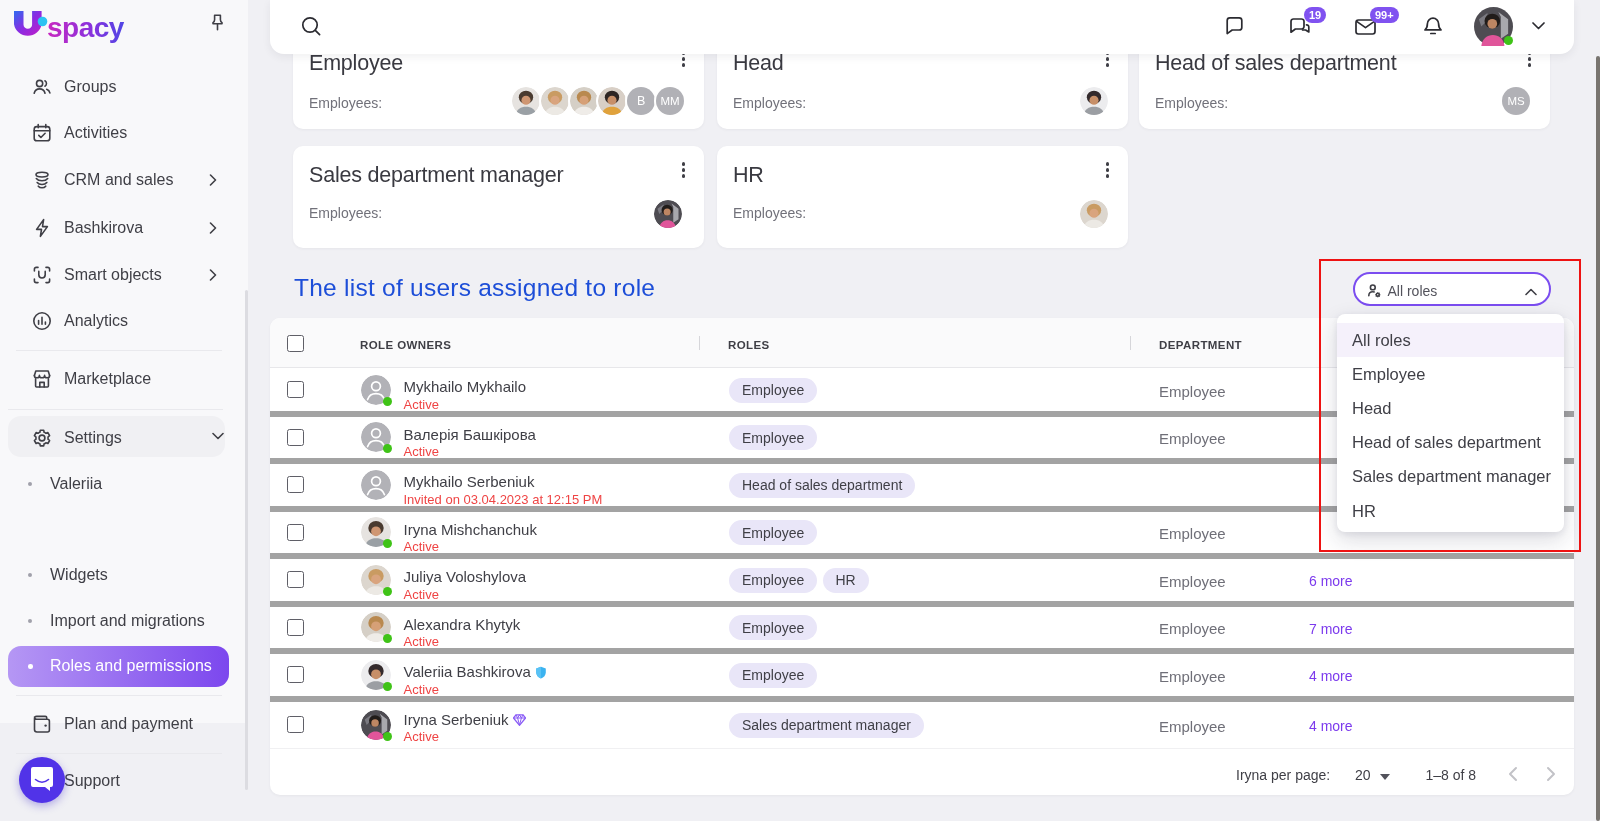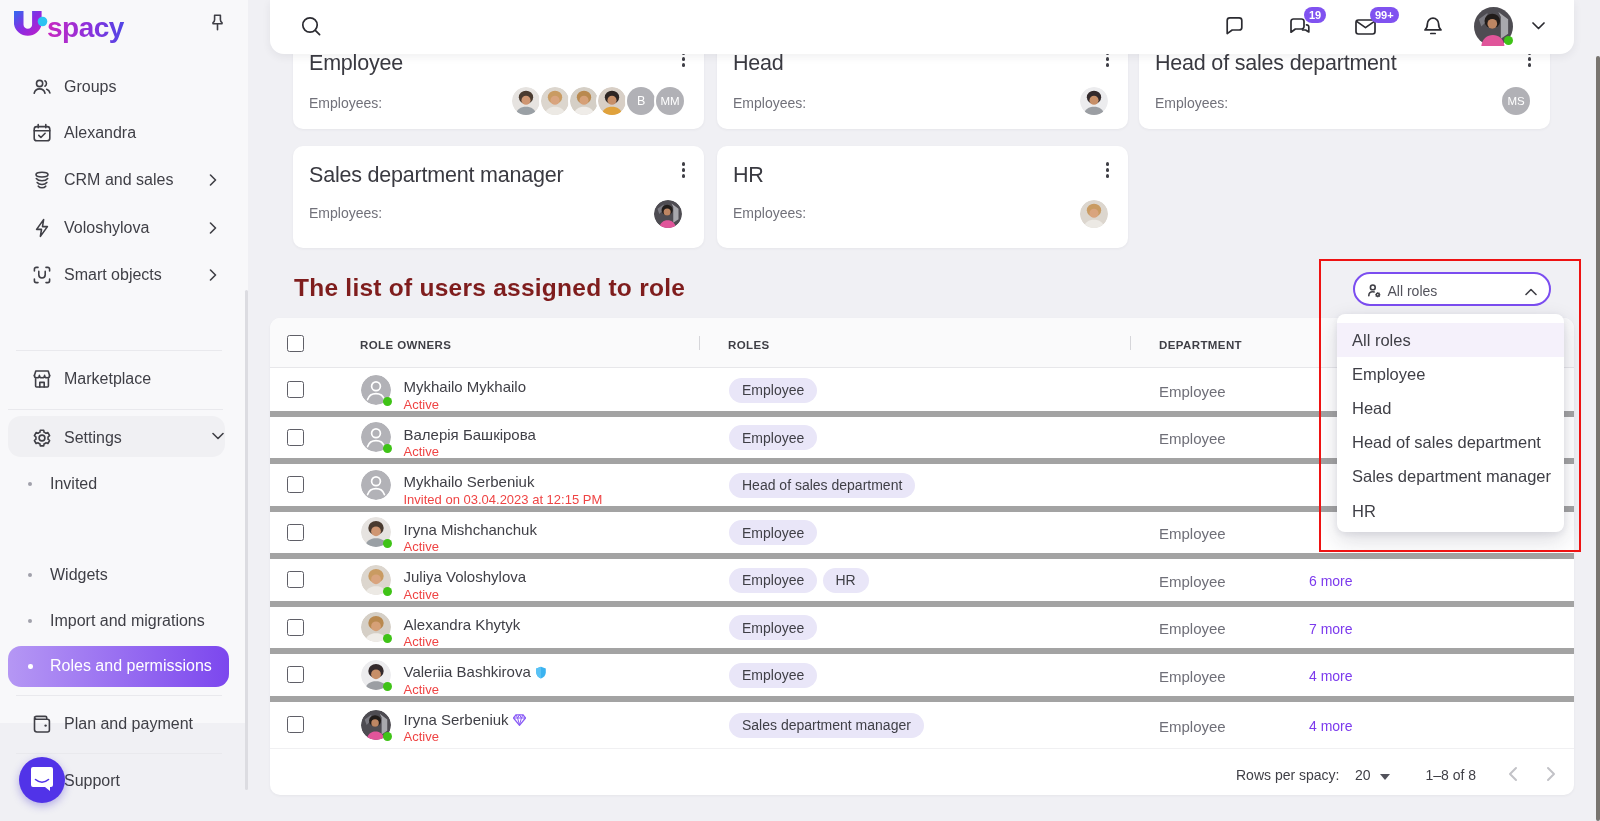--- a/index.html
+++ b/index.html
@@ -161,21 +161,21 @@
   <div class="cav" style="left:360.5px;top:52px">
       <svg viewBox="0 0 32 32">
         <circle cx="16" cy="16" r="16" fill="#dcd6ce"></circle>
         <ellipse cx="16" cy="11.8" rx="8.2" ry="7.6" fill="#c99b62"></ellipse>
         <circle cx="16" cy="15.2" r="5.2" fill="#d9a47e"></circle>
         <path d="M4.2 32c1-6.6 5.9-9.4 11.8-9.4s10.8 2.8 11.8 9.4z" fill="#ece9e4"></path>
       </svg>
     </div>
 </div>
 
-<div class="abs" style="left:294px;top:274px;font-size:24.5px;font-weight:700;line-height:28px;letter-spacing:.25px;color:#7f1d1d">The list of users assigned to role</div>
+<div class="abs" style="left:294px;top:274px;font-size:24.5px;font-weight:400;line-height:28px;letter-spacing:.25px;color:#1d4ed8">The list of users assigned to role</div>
 
 <div class="abs" style="left:1352.5px;top:271.5px;width:198px;height:34px;border:2px solid #7b4df0;border-radius:17px;background:#fff;z-index:8">
   <svg class="abs" style="left:11px;top:9px" width="16" height="16" viewBox="0 0 16 16">
       <g class="ic" stroke-width="1.4">
         <circle cx="6.8" cy="4.4" r="2.4"></circle>
         <path d="M2.8 12.8c0-2.5 1.8-4.1 4-4.1.5 0 1 .1 1.4.3"></path>
         <circle cx="11.8" cy="11.8" r="1.5"></circle>
         <path d="M11.8 9.6v.7M11.8 13.3v.7M14 11.8h-.7M10.3 11.8h-.7M13.4 10.2l-.5.5M10.7 12.9l-.5.5M13.4 13.4l-.5-.5M10.7 10.7l-.5-.5" stroke-width="1"></path>
       </g>
     </svg>
@@ -323,21 +323,21 @@
       </div>
     <div class="nm">Iryna Serbeniuk <svg width="13" height="12" viewBox="0 0 13 12" style="vertical-align:-1px">
           <path d="M3 .8h7l2.5 3.2L6.5 11.3.5 4z" fill="none" stroke="#8a5cf6" stroke-width="1.3"></path>
           <path d="M.5 4h12M4.6 4L6.5 11 8.4 4M3 .8l1.6 3.2L6.5.8l1.9 3.2L10 .8" fill="none" stroke="#8a5cf6" stroke-width="1"></path>
         </svg></div>
       <div class="sb">Active</div>
     <div class="chip" style="left:459.5px">Sales department manager</div>
     <div class="dept">Employee</div>
       <div class="more">4 more</div>
   </div>
-  <div class="abs" style="left:966.5px;top:449px;font-size:14px;color:#3f3f46">Rows per spacy:</div>
+  <div class="abs" style="left:966.5px;top:449px;font-size:14px;color:#3f3f46">Iryna per page:</div>
   <div class="abs" style="left:1085.5px;top:449px;font-size:14px;color:#3f3f46">20</div>
   <svg class="abs" style="left:1110px;top:456px" width="10" height="6" viewBox="0 0 10 6">
       <path d="M0 0h10L5 6z" fill="#52525b"></path>
     </svg>
   <div class="abs" style="left:1156px;top:449px;font-size:14px;color:#3f3f46">1–8 of 8</div>
   <svg class="abs" style="left:1238px;top:448px" width="10" height="16" viewBox="0 0 10 16">
       <path d="M8 2L2 8l6 6" fill="none" stroke="#c2c2c7" stroke-width="2" stroke-linecap="round" stroke-linejoin="round"></path>
     </svg>
   <svg class="abs" style="left:1276px;top:448px" width="10" height="16" viewBox="0 0 10 16">
       <path d="M2 2l6 6-6 6" fill="none" stroke="#c2c2c7" stroke-width="2" stroke-linecap="round" stroke-linejoin="round"></path>
@@ -390,21 +390,21 @@
     <span class="t">Groups</span>
   </div>
   <div class="nav" style="top:114px">
     <svg width="22" height="22" viewBox="0 0 22 22">
         <g class="ic">
           <rect x="3.2" y="4.6" width="15.6" height="14.2" rx="2.6"></rect>
           <path d="M7.2 2.6v3.2M14.8 2.6v3.2M3.2 8.8h15.6"></path>
           <path d="M7.8 13.4l2.1 2.1 4.2-4.2"></path>
         </g>
       </svg>
-    <span class="t">Alexandra</span>
+    <span class="t">Activities</span>
 
   </div>
   <div class="nav" style="top:161px">
     <svg width="22" height="22" viewBox="0 0 22 22">
         <g class="ic">
           <ellipse cx="11" cy="5.6" rx="6" ry="2.4"></ellipse>
           <path d="M5.3 9.6c1 1.3 3.1 2.2 5.7 2.2s4.7-.9 5.7-2.2"></path>
           <path d="M6.2 13.5c.9 1.2 2.7 2 4.8 2s3.9-.8 4.8-2"></path>
           <path d="M7.3 17.2c.8 1 2.1 1.6 3.7 1.6s2.9-.6 3.7-1.6"></path>
         </g>
@@ -413,36 +413,45 @@
     <svg class="chev" width="8" height="12" viewBox="0 0 8 12">
         <path d="M1.5 1l5 5-5 5" class="ic" stroke-width="1.7"></path>
       </svg>
   </div>
   <div class="nav" style="top:208.5px">
     <svg width="22" height="22" viewBox="0 0 22 22">
         <g class="ic">
           <path d="M12.6 2.6L5.6 12.4h4.9l-1.1 7 7-9.8h-4.9z"></path>
         </g>
       </svg>
-    <span class="t">Voloshylova</span>
+    <span class="t">Bashkirova</span>
     <svg class="chev" width="8" height="12" viewBox="0 0 8 12">
         <path d="M1.5 1l5 5-5 5" class="ic" stroke-width="1.7"></path>
       </svg>
   </div>
   <div class="nav" style="top:256px">
     <svg width="22" height="22" viewBox="0 0 22 22">
         <g class="ic">
           <path d="M7 3.4H5.2A1.8 1.8 0 0 0 3.4 5.2V7M15 3.4h1.8a1.8 1.8 0 0 1 1.8 1.8V7M7 18.6H5.2a1.8 1.8 0 0 1-1.8-1.8V15M15 18.6h1.8a1.8 1.8 0 0 0 1.8-1.8V15"></path>
           <path d="M7.8 7.4v3.4a3.2 3.2 0 0 0 6.4 0V7.4"></path>
         </g>
       </svg>
     <span class="t">Smart objects</span>
     <svg class="chev" width="8" height="12" viewBox="0 0 8 12">
         <path d="M1.5 1l5 5-5 5" class="ic" stroke-width="1.7"></path>
       </svg>
+  </div>
+  <div class="nav" style="top:302px">
+    <svg width="22" height="22" viewBox="0 0 22 22">
+        <g class="ic">
+          <circle cx="11" cy="11" r="8.2"></circle>
+          <path d="M7.6 14.2v-3.6M11 14.2V7.2M14.4 14.2v-2.2"></path>
+        </g>
+      </svg>
+    <span class="t">Analytics</span>
   </div>
   <div class="sdiv" style="top:349.5px"></div>
   <div class="nav" style="top:360px">
     <svg width="22" height="22" viewBox="0 0 22 22">
         <g class="ic">
           <path d="M4.6 10.8V18a1 1 0 0 0 1 1h10.8a1 1 0 0 0 1-1v-7.2"></path>
           <path d="M3.4 7.4L4.8 3h12.4l1.4 4.4"></path>
           <path d="M3.4 7.4c0 1.3 1.1 2.4 2.5 2.4s2.5-1.1 2.5-2.4c0 1.3 1.1 2.4 2.6 2.4s2.6-1.1 2.6-2.4c0 1.3 1.1 2.4 2.5 2.4s2.5-1.1 2.5-2.4"></path>
           <path d="M8.8 19v-4.6h4.4V19"></path>
         </g>
@@ -458,21 +467,21 @@
           <path d="M9.3 3.2h3.4l.4 2.1a6.2 6.2 0 0 1 1.8 1l2-.7 1.7 3-1.6 1.4a6.2 6.2 0 0 1 0 2.1l1.6 1.4-1.7 3-2-.7a6.2 6.2 0 0 1-1.8 1l-.4 2.1H9.3l-.4-2.1a6.2 6.2 0 0 1-1.8-1l-2 .7-1.7-3 1.6-1.4a6.2 6.2 0 0 1 0-2.1L3.4 8.6l1.7-3 2 .7a6.2 6.2 0 0 1 1.8-1z"></path>
         </g>
       </svg>
     <span class="t">Settings</span>
     <svg class="chev" width="12" height="8" viewBox="0 0 12 8" style="left:192px">
         <path d="M1 1.5l5 5 5-5" class="ic" stroke-width="1.7"></path>
       </svg>
   </div>
   <div class="sub" style="top:466.5px">
       <span class="b"></span>
-      <span class="t">Invited</span>
+      <span class="t">Valeriia</span>
     </div>
   <div class="sub" style="top:558px">
       <span class="b"></span>
       <span class="t">Widgets</span>
     </div>
   <div class="sub" style="top:604px">
       <span class="b"></span>
       <span class="t">Import and migrations</span>
     </div>
   <div class="abs" style="left:8px;top:646px;width:221px;height:40.5px;border-radius:13px;background:linear-gradient(90deg,#b597f4,#7c47ee)">

